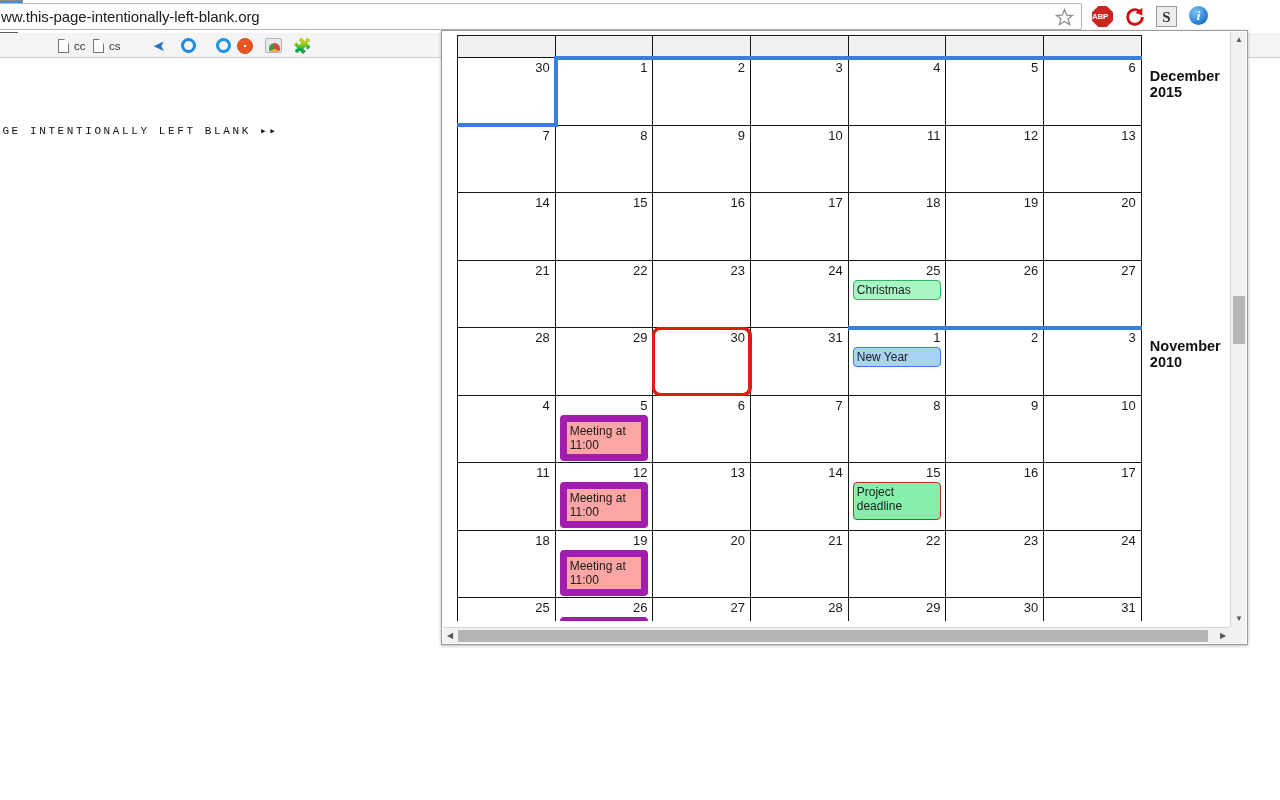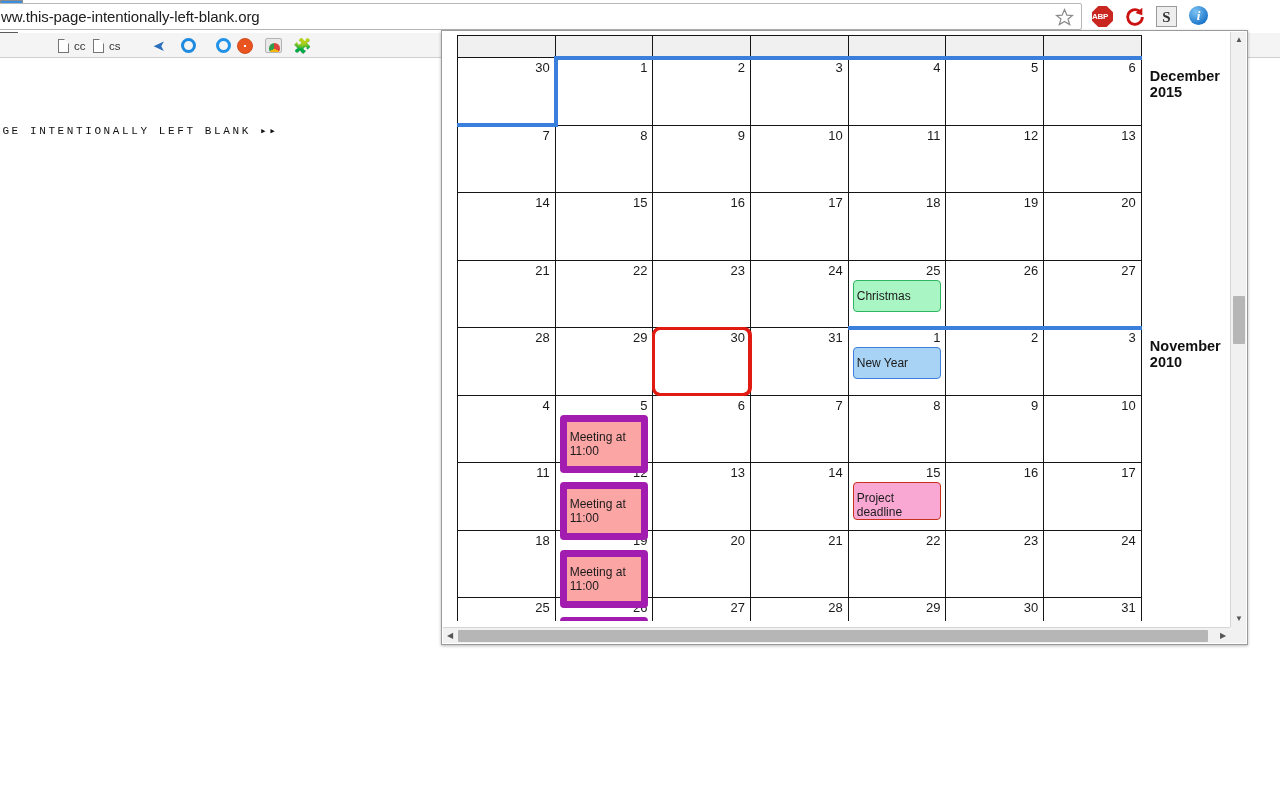--- a/index.html
+++ b/index.html
@@ -156,27 +156,27 @@
   .month-label {
     position:absolute; left:8px; top:10px;
     font-size:14.5px; font-weight:bold; color:#111; line-height:16px;
     font-family:"Liberation Sans",sans-serif;
   }
 
   
   .event {
     position:absolute; left:4px; right:4px; top:19px;
     border-radius:4px; font-size:12px; line-height:14px;
-    padding:8px 3px; color:#1a1a1a; font-family:"Liberation Sans",sans-serif;
+    padding:2px 3px; color:#1a1a1a; font-family:"Liberation Sans",sans-serif;
     z-index:5; overflow:hidden;
   }
   .ev-green { background:#a9f5c4; border:1px solid #2fb45f; }
   .ev-blue  { background:#a8d3f4; border:1px solid #3b7fdd; }
   .ev-pink  { background:#fca5a5; border:7px solid #a21caf; }
-  .ev-red   { background:#f9a8d4; border:1px solid #c8301a; height:38px; }
+  .ev-red   { background:#86efac; border:1px solid #c8301a; height:38px; }
 
   
   #vscroll {
     position:absolute; right:1px; top:1px; width:16px; bottom:17px;
     background:#f1f1f1; border-left:1px solid #d5d5d5;
   }
   #vscroll .arrow { width:16px; height:16px; text-align:center; font-size:8px; color:#555; line-height:16px; }
   #vscroll .arrow.up { position:absolute; top:0; }
   #vscroll .arrow.down { position:absolute; bottom:0; }
   #vthumb {

